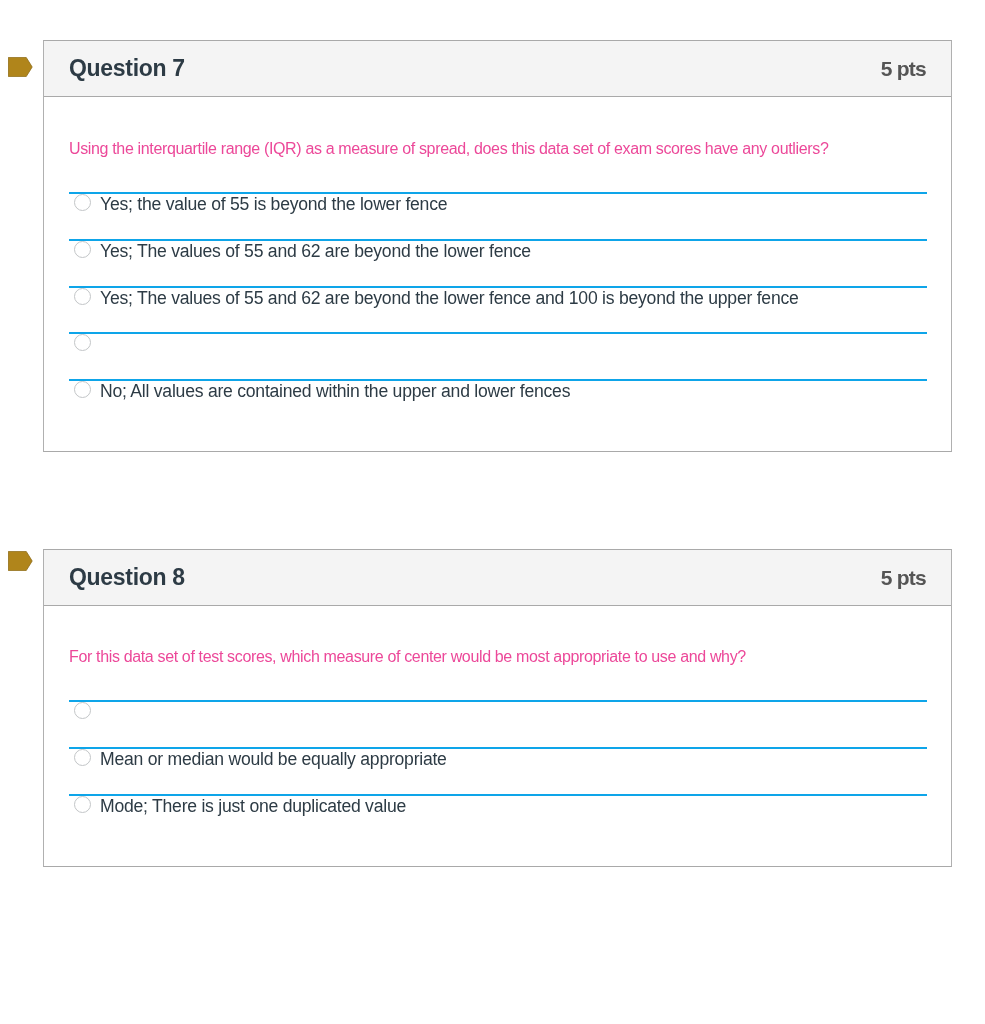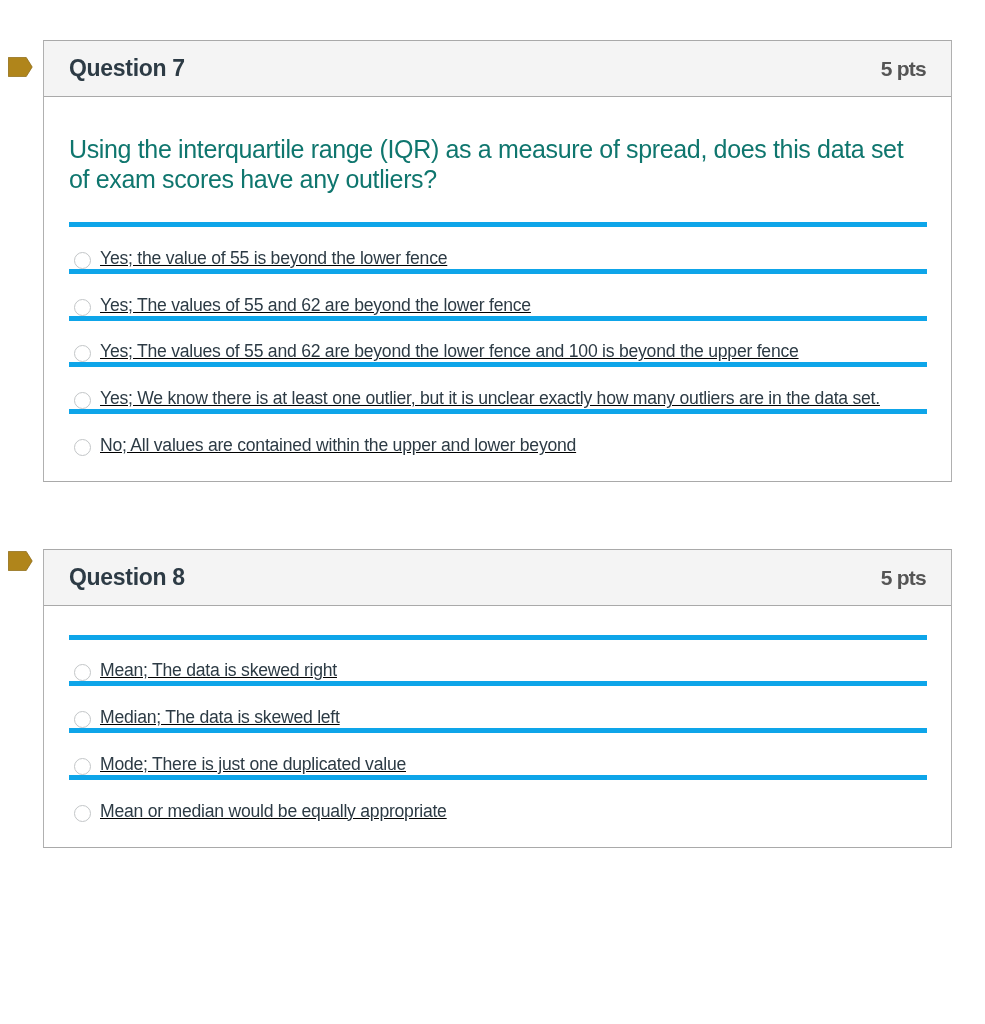--- a/index.html
+++ b/index.html
@@ -48,37 +48,36 @@
     color: #2d3b45;
   }
   .q-points {
     font-size: 21px;
     font-weight: bold;
     letter-spacing: -0.75px;
     color: #555555;
   }
   .q-body { padding: 0 24px 0 25px; }
   .q-text {
-    font-size: 25px;
+    font-size: 16px;
     letter-spacing: -0.35px;
     line-height: 30px;
-    color: #0f766e;
+    color: #ec4899;
     margin: 0;
     padding: 36.5px 0 0 0;
     width: 852px;
   }
   .answers { margin-top: 28.5px; }
   .answer {
-    border-top: 5px solid #0ea5e9;
+    border-top: 2px solid #0ea5e9;
     height: 46.83px;
     display: flex;
-    align-items: flex-end;
+    align-items: flex-start;
     padding-left: 5px;
     box-sizing: border-box;
-    text-decoration: underline;
   }
   .radio {
     width: 15px; height: 15px;
     border: 1px solid #c2c5c7;
     border-radius: 50%;
     background: #fff;
     flex: none;
     margin-right: 9px;
   }
   .answer-text {
@@ -125,58 +124,53 @@
           <div class="answer">
             <span class="radio"></span>
             <span class="answer-text">Yes; The values of 55 and 62 are beyond the lower fence</span>
           </div>
           <div class="answer">
             <span class="radio"></span>
             <span class="answer-text">Yes; The values of 55 and 62 are beyond the lower fence and 100 is beyond the upper fence</span>
           </div>
           <div class="answer">
             <span class="radio"></span>
-            <span class="answer-text">Yes; We know there is at least one outlier, but it is unclear exactly how many outliers are in the data set.</span>
           </div>
           <div class="answer">
             <span class="radio"></span>
-            <span class="answer-text">No; All values are contained within the upper and lower beyond</span>
+            <span class="answer-text">No; All values are contained within the upper and lower fences</span>
           </div>
         </div>
       <div class="answers-pad"></div>
     </div>
   </div>
 
   <div class="flag" style="top:551px">
     <svg viewBox="0 0 25 20" width="25" height="20">
       <path d="M0.4 0.4 H18.2 L24.2 10 L18.2 19.6 H0.4 Z" fill="#b0851b" stroke="#8d6a14" stroke-width="0.8"></path>
     </svg>
   </div>
 
   <div class="question q-card-2" style="top:549px">
     <div class="q-header">
       <span class="q-name">Question 8</span>
       <span class="q-points">5 pts</span>
     </div>
     <div class="q-body">
+      <p class="q-text">For this data set of test scores, which measure of center would be most appropriate to use and why?</p>
       <div class="answers">
           <div class="answer">
             <span class="radio"></span>
-            <span class="answer-text">Mean; The data is skewed right</span>
           </div>
           <div class="answer">
             <span class="radio"></span>
-            <span class="answer-text">Median; The data is skewed left</span>
+            <span class="answer-text">Mean or median would be equally appropriate</span>
           </div>
           <div class="answer">
             <span class="radio"></span>
             <span class="answer-text">Mode; There is just one duplicated value</span>
-          </div>
-          <div class="answer">
-            <span class="radio"></span>
-            <span class="answer-text">Mean or median would be equally appropriate</span>
           </div>
         </div>
       <div class="answers-pad"></div>
     </div>
   </div>
 
 </div>
 
 </body></html>

